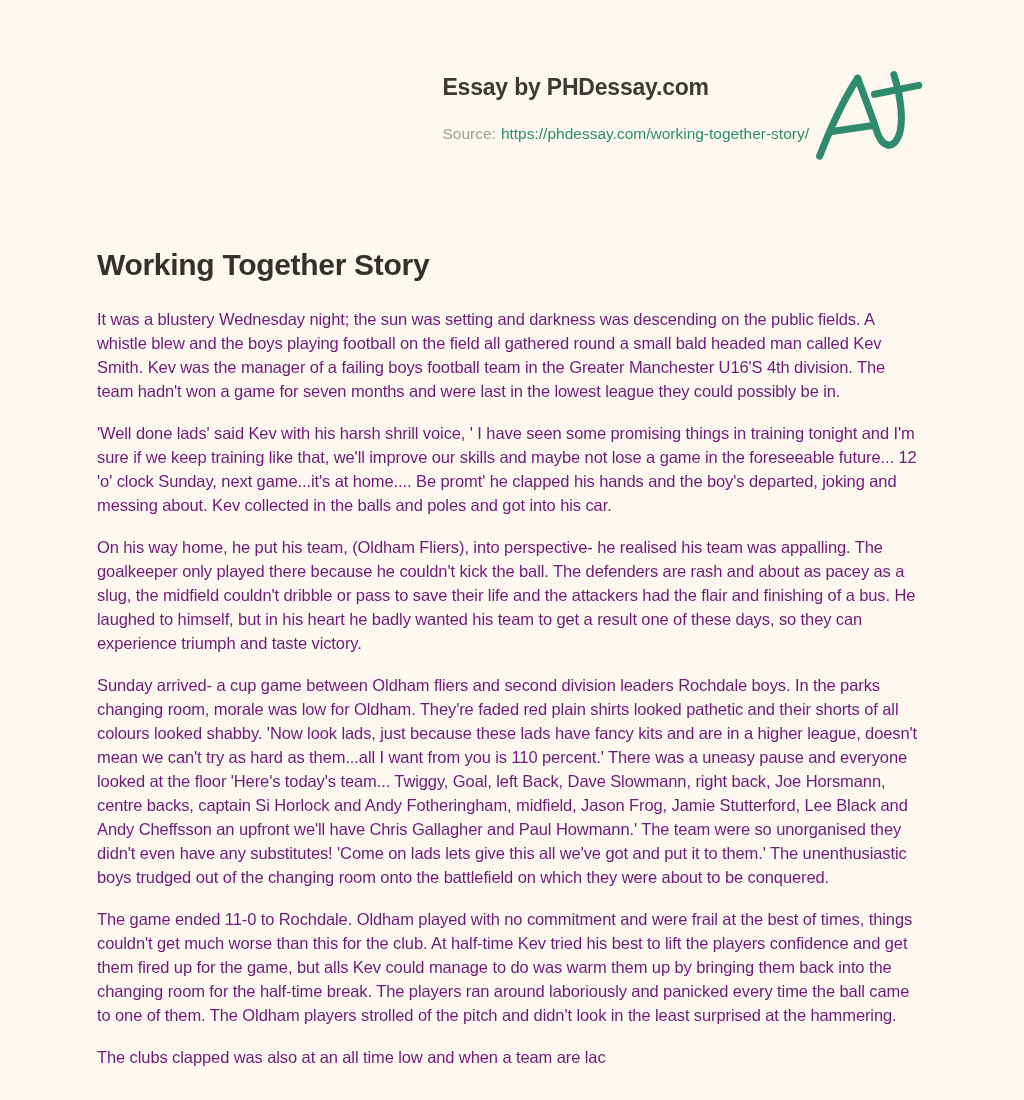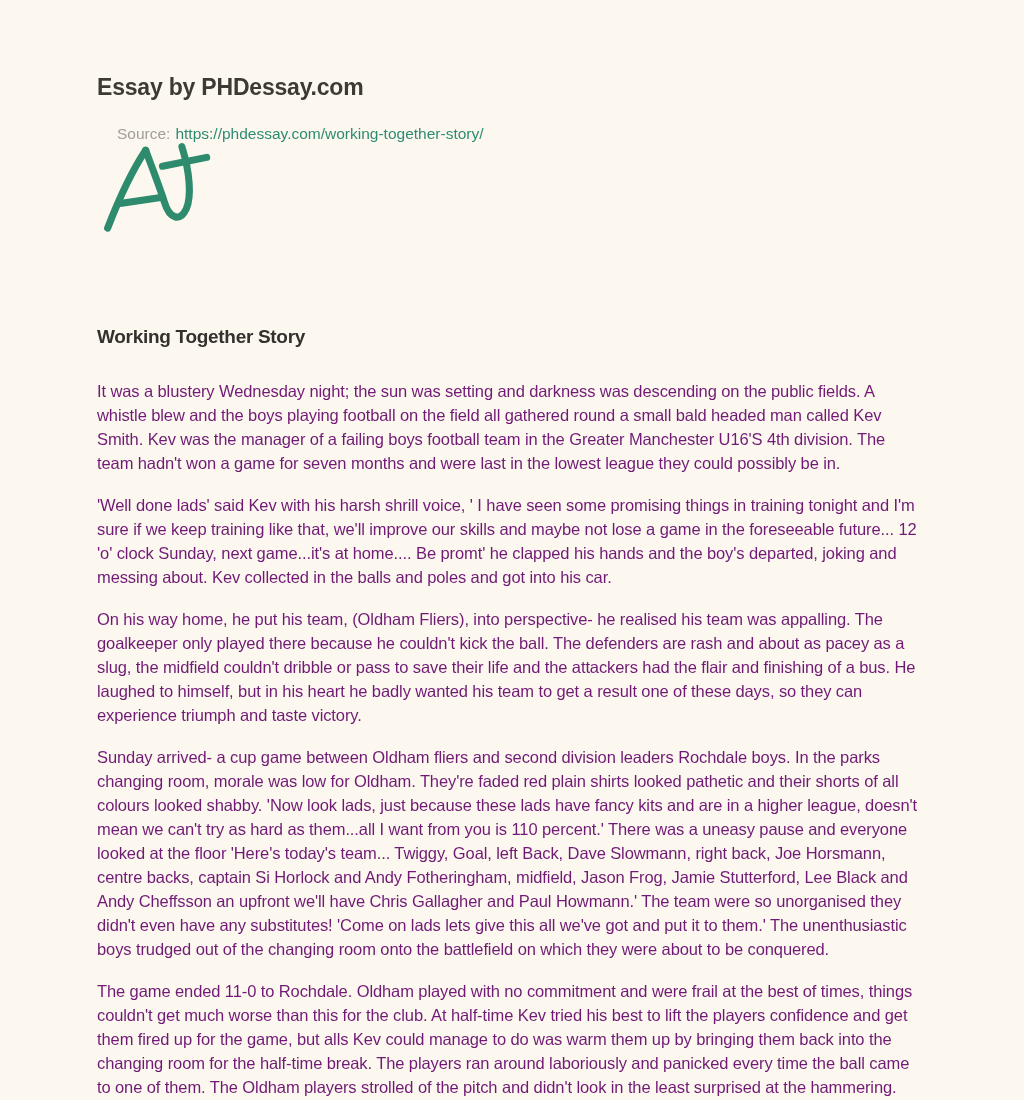--- a/index.html
+++ b/index.html
@@ -11,54 +11,52 @@
     font-family: "Liberation Sans", sans-serif;
   }
   .page {
     width: 1024px;
     height: 1100px;
     padding: 72px 100px 0 97px;
     background: #fdf8ef;
   }
   .header-row {
     display: flex;
-    justify-content: space-between;
+    justify-content: flex-end;
     align-items: flex-start;
-    flex-direction: column;
   }
   .header-title {
     font-size: 23px;
     font-weight: 700;
     color: #3b3a35;
     line-height: 30px;
     letter-spacing: -0.2px;
   }
   .source-line {
     margin-top: 22px;
     font-size: 15.5px;
     line-height: 20px;
-    margin-left: 20px;
   }
   .source-label {
     color: #a09e96;
     margin-right: 5px;
   }
   .source-link {
     color: #2e8b72;
     text-decoration: none;
   }
   .logo {
     width: 115px;
     height: 96px;
     margin-top: -5px;
     flex-shrink: 0;
   }
   .article-title {
     margin-top: 84px;
-    font-size: 19px;
+    font-size: 30px;
     font-weight: 700;
     color: #32312d;
     line-height: 36px;
     letter-spacing: -0.3px;
   }
   .article-body {
     margin-top: 24px;
   }
   .article-body p {
     font-size: 16.5px;

